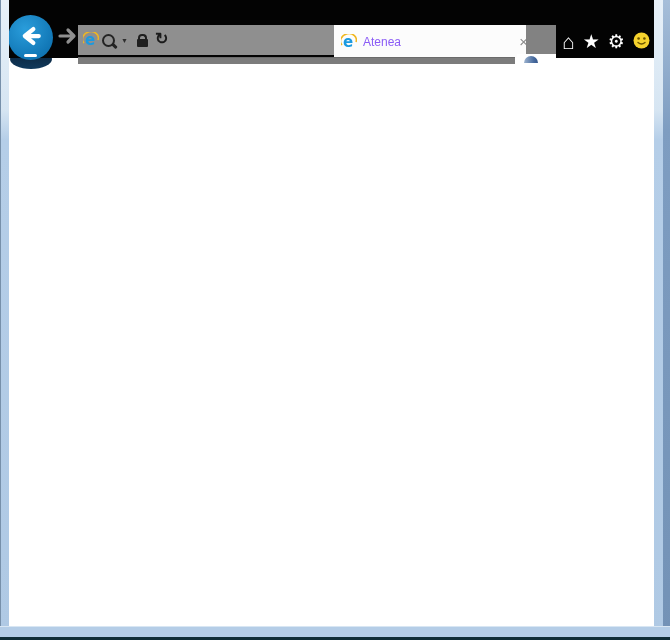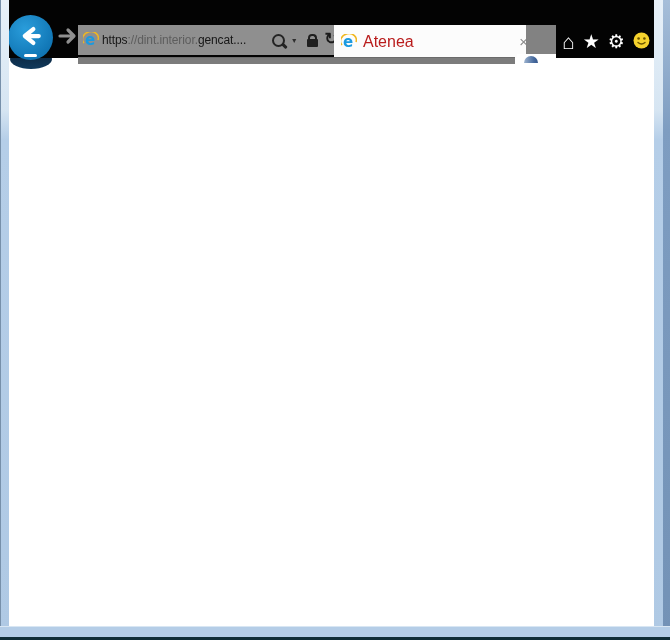--- a/index.html
+++ b/index.html
@@ -32,21 +32,21 @@
   .magnifier{flex:0 0 auto;width:9px;height:9px;border:2px solid #242424;border-radius:50%;position:relative;margin-right:3px;}
   .magnifier::after{content:"";position:absolute;width:3px;height:6px;background:#242424;right:-3px;bottom:-4px;transform:rotate(-45deg);border-radius:1px;}
   .caret{flex:0 0 auto;font-size:7px;color:#2e2e2e;margin-right:4px;cursor:pointer;}
   .lock{flex:0 0 auto;width:11px;height:8px;background:#1f1f1f;border-radius:1px;position:relative;margin:6px 4px 0 2px;}
   .lock::before{content:"";position:absolute;top:-5px;left:1px;width:5px;height:5px;border:2px solid #1f1f1f;border-bottom:none;border-radius:4px 4px 0 0;}
   .refresh{flex:0 0 auto;font-size:16px;font-weight:bold;color:#1b1b1b;line-height:16px;margin-top:-2px;cursor:pointer;}
 
   
   .tab{position:absolute;left:334px;top:25px;width:187px;height:33px;background:#fcfcfc;z-index:4;
     display:flex;align-items:center;padding:0 7px;gap:6px;cursor:pointer;}
-  .tab-title{flex:1;font-size:16px;color:#b91c1c;white-space:nowrap;overflow:hidden;}
+  .tab-title{flex:1;font-size:12px;color:#8b5cf6;white-space:nowrap;overflow:hidden;}
   .tab-close{flex:0 0 auto;font-size:15px;color:#8a8a8a;line-height:15px;cursor:pointer;}
   .newtab{position:absolute;left:526px;top:25px;width:30px;height:33px;background:#828282;z-index:4;cursor:pointer;}
 
   
   .cmds{position:absolute;left:562px;top:25px;height:33px;display:flex;align-items:center;gap:8px;z-index:4;}
   .cmd{color:#fff;cursor:pointer;line-height:1;}
   .cmd.home{font-size:21px;}
   .cmd.star{font-size:19px;}
   .cmd.gear{font-size:19px;}
 
@@ -95,21 +95,20 @@
     </span>
   </div>
 
   <div class="addr">
     <span class="favicon">
       <svg width="16" height="16" viewBox="0 0 16 16">
         <text x="2" y="13" font-size="15" font-weight="bold" fill="#1b9ae0" font-family="DejaVu Sans, sans-serif">e</text>
         <path d="M1 11 A 8 6.8 -15 1 1 15 8" fill="none" stroke="#f0b71f" stroke-width="1.5"></path>
       </svg>
     </span>
-    <span class="url"><span>https</span><span class="url-mid">://dint.interior.</span><span>gencat....</span></span>
     <span class="magnifier"></span>
     <span class="caret">▼</span>
     <span class="lock"></span>
     <span class="refresh">↻</span>
   </div>
 
   <div class="tab">
     <span class="favicon">
       <svg width="16" height="16" viewBox="0 0 16 16">
         <text x="2" y="13" font-size="15" font-weight="bold" fill="#1b9ae0" font-family="DejaVu Sans, sans-serif">e</text>

